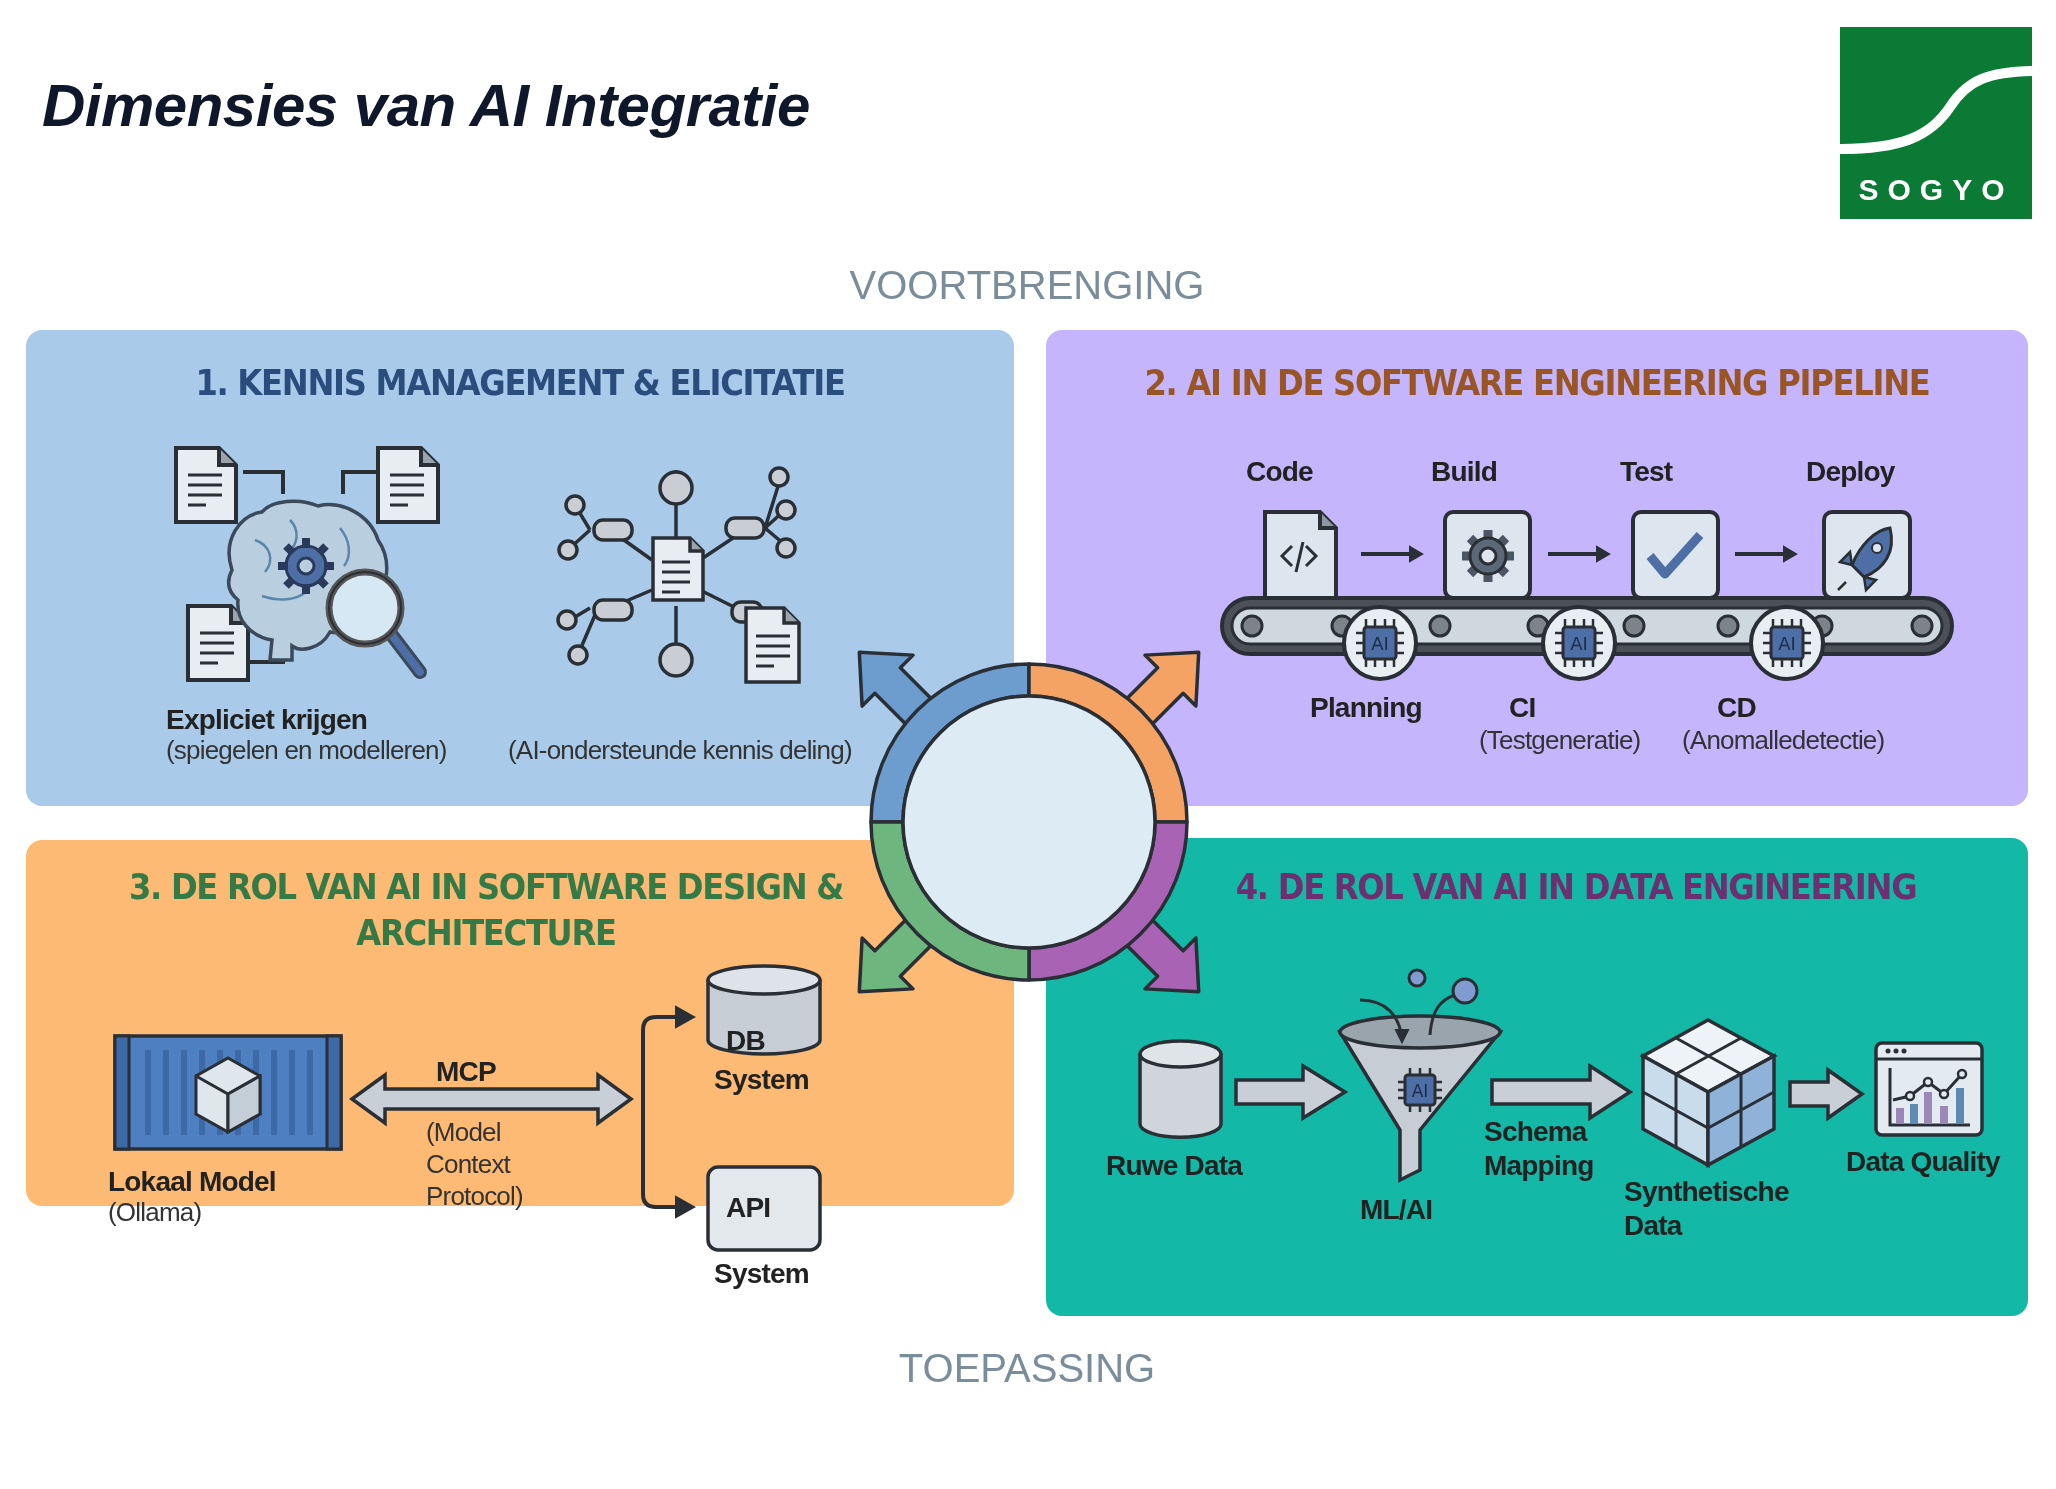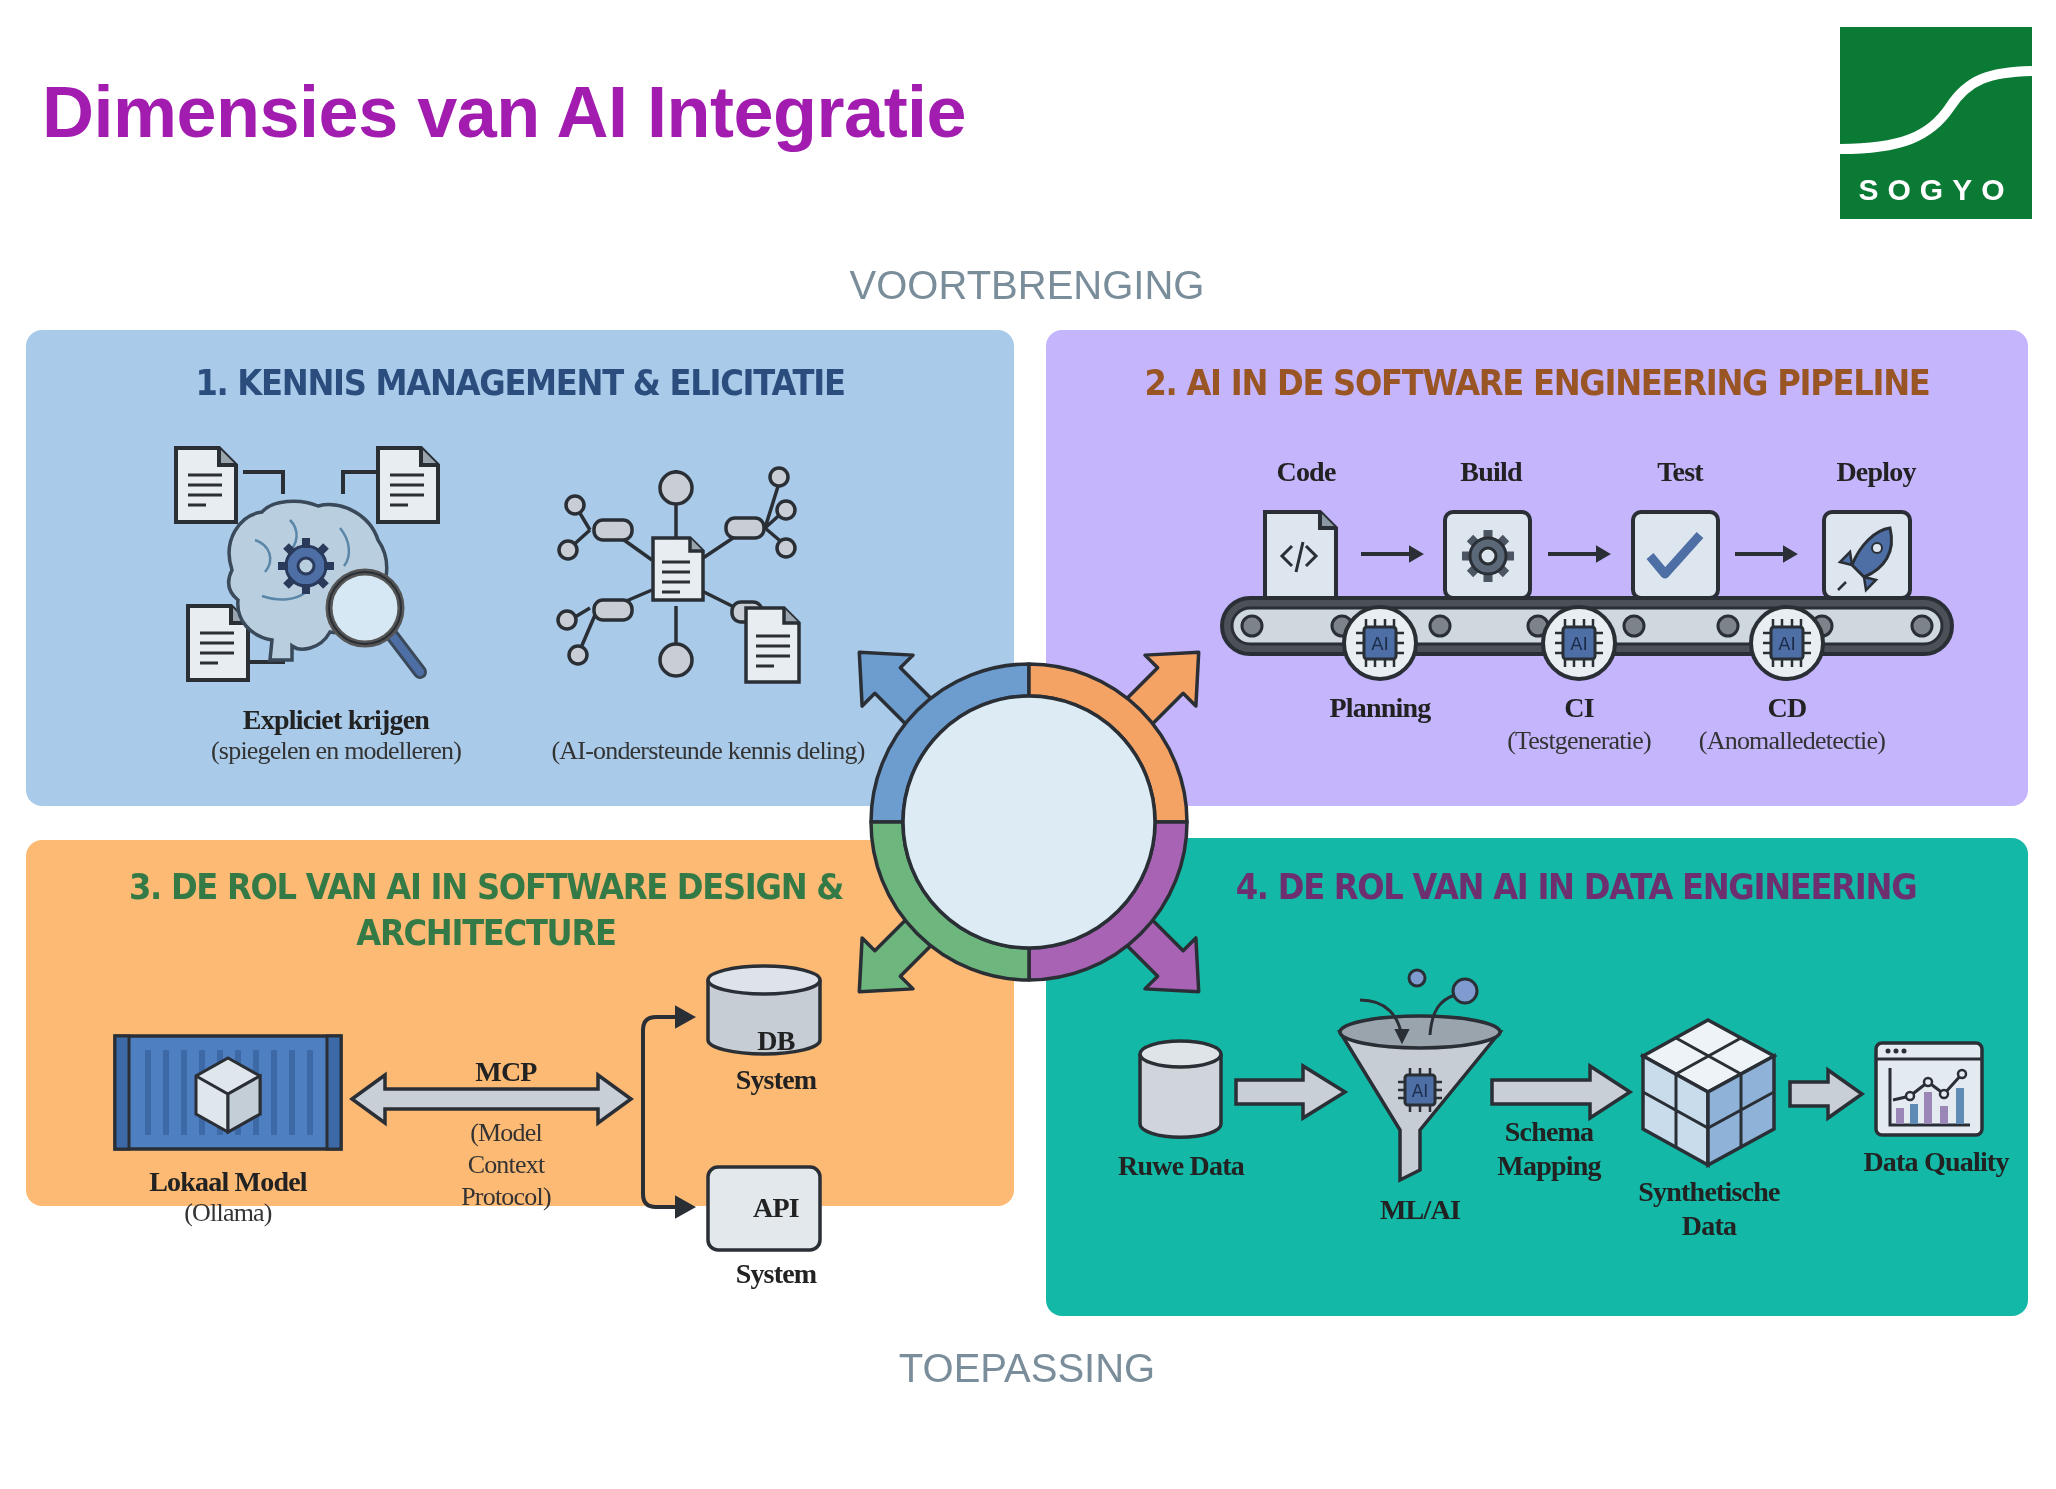--- a/index.html
+++ b/index.html
@@ -1,33 +1,33 @@
 <!DOCTYPE html>
 <html><head>
 <meta charset="utf-8">
 <style>
   html, body { margin:0; padding:0; background:#ffffff; }
   body { width:2056px; height:1489px; position:relative; overflow:hidden; font-family:"Liberation Sans", sans-serif; }
   .abs { position:absolute; }
-  #title { left:42px; top:76px; font-size:72px; font-weight:bold; color:#a21caf; letter-spacing:-0.5px; white-space:nowrap; line-height:1; }
+  #title { left:42px; top:76px; font-size:60px; font-weight:bold; color:#0f172a; letter-spacing:-0.5px; white-space:nowrap; line-height:1;font-style:italic; }
   #logo { left:1840px; top:27px; width:192px; height:192px; }
   .axis-label { font-size:40px; font-weight:normal; color:#7a8d9a; white-space:nowrap; line-height:1; text-align:center; width:600px; }
   #voort { left:727px; top:265px; }
   #toep { left:727px; top:1348px; }
   .quad { position:absolute; border-radius:16px; }
   #q1 { left:26px; top:330px; width:988px; height:476px; background:#a9cbe9; }
   #q2 { left:1046px; top:330px; width:982px; height:476px; background:#c4b5fd; }
   #q3 { left:26px; top:840px; width:988px; height:366px; background:#fdba74; }
   #q4 { left:1046px; top:838px; width:982px; height:478px; background:#14b8a6; }
   .qtitle { position:absolute; left:0; width:100%; text-align:center; font-weight:bold; font-size:35px; line-height:46px; font-family:"DejaVu Sans", sans-serif; letter-spacing:-1.4px; transform:scaleX(0.92); }
   #q1 .qtitle { top:30px; color:#2b4d7d; }
   #q2 .qtitle { top:30px; color:#9a5524; }
   #q3 .qtitle { top:24px; color:#347a47; width:880px; left:20px; }
   #q4 .qtitle { top:26px; color:#6e2f70; left:120px; width:820px; }
-  .lbl { position:absolute; text-align:center; font-family:Liberation Serif, serif; color:#222; white-space:nowrap; line-height:1.15; }
+  .lbl { position:absolute; text-align:left; font-family:Liberation Sans, sans-serif; color:#222; white-space:nowrap; line-height:1.15; }
   .b { font-weight:bold; font-size:28px; letter-spacing:-0.8px; }
   .r { font-size:26px; letter-spacing:-0.8px; color:#333; }
   svg.layer { position:absolute; left:0; top:0; overflow:visible; }
 </style>
 </head>
 <body>
 
 <div id="title" class="abs">Dimensies van AI Integratie</div>
 
 <div id="logo" class="abs">

